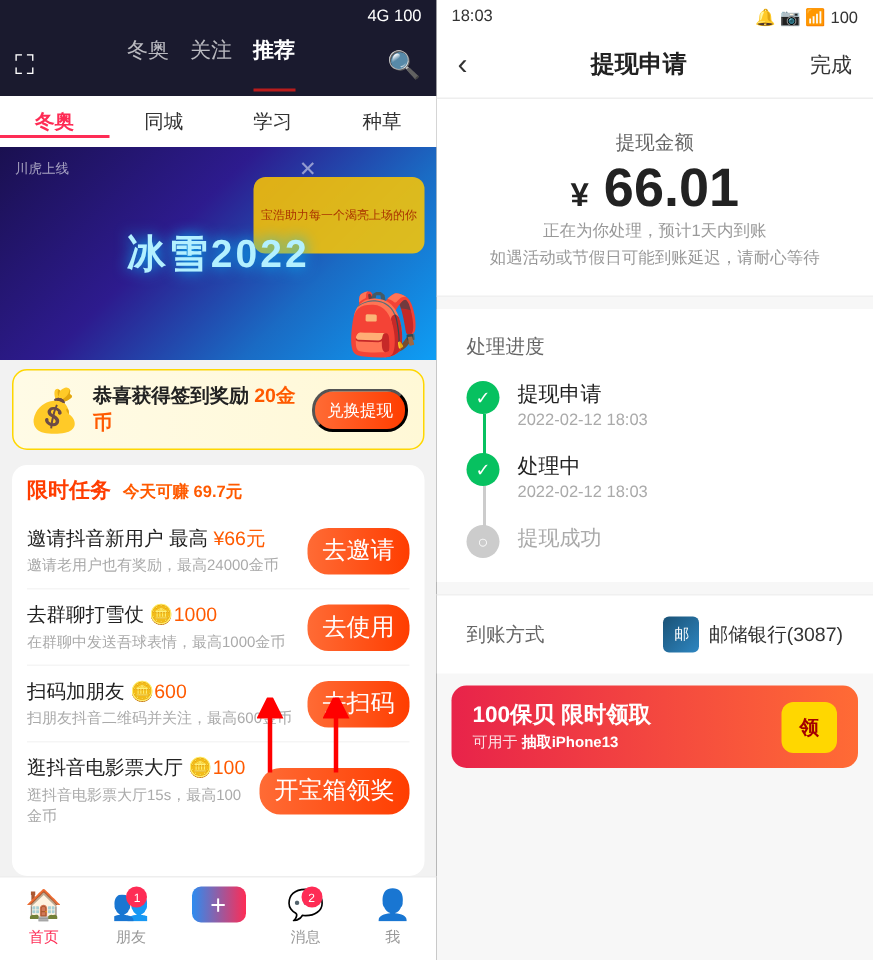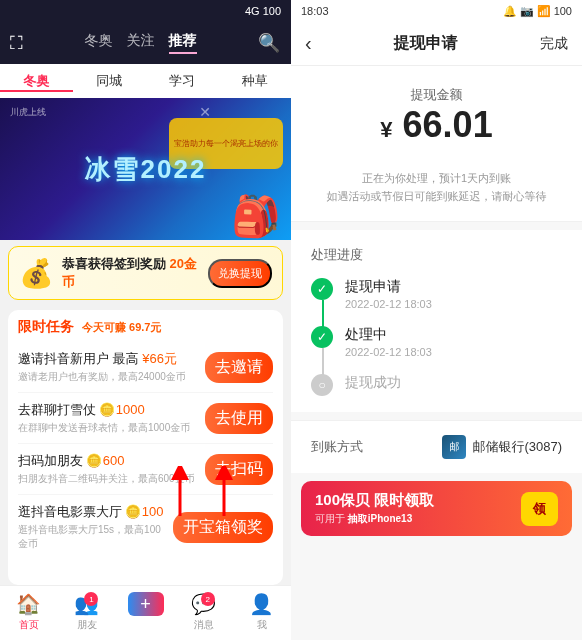--- a/index.html
+++ b/index.html
@@ -47,22 +47,22 @@
     .top-nav-icon { color: white; font-size: 18px; }
     .top-nav-tabs { display: flex; gap: 14px; flex: 1; justify-content: center; }
     .top-nav-tab {
       color: rgba(255,255,255,0.7);
       font-size: 14px;
       font-weight: 500;
     }
     .top-nav-tab.active {
       color: white;
       font-weight: 700;
-      border-bottom: 2px solid #f9a8d4;
-      padding-bottom: 2px;
+      border-bottom: 2px solid #b91c1c;
+      padding-bottom: 16px;
     }
     .top-nav-search { color: white; font-size: 18px; }
 
     .sub-nav {
       background: white;
       display: flex;
       padding: 6px 0;
       gap: 0;
       overflow-x: auto;
       height: 34px;
@@ -317,21 +317,21 @@
 
     .r-amount-section {
       background: white;
       padding: 20px 20px 16px;
       text-align: center;
       border-bottom: 1px solid #f0f0f0;
     }
     .r-amount-label { font-size: 13px; color: #666; margin-bottom: 0; }
     .r-amount-value { font-size: 36px; font-weight: 700; color: #222; }
     .r-amount-value .currency { font-size: 22px; }
-    .r-amount-desc { font-size: 11px; color: #999; margin-top: 24px; line-height: 1.6; }
+    .r-amount-desc { font-size: 11px; color: #999; margin-top: 0; line-height: 1.6; }
 
     .r-progress-section {
       background: white;
       margin: 8px 0 0;
       padding: 16px 20px;
     }
     .r-progress-title { font-size: 13px; color: #666; margin-bottom: 14px; }
 
     .progress-step {
       display: flex;

